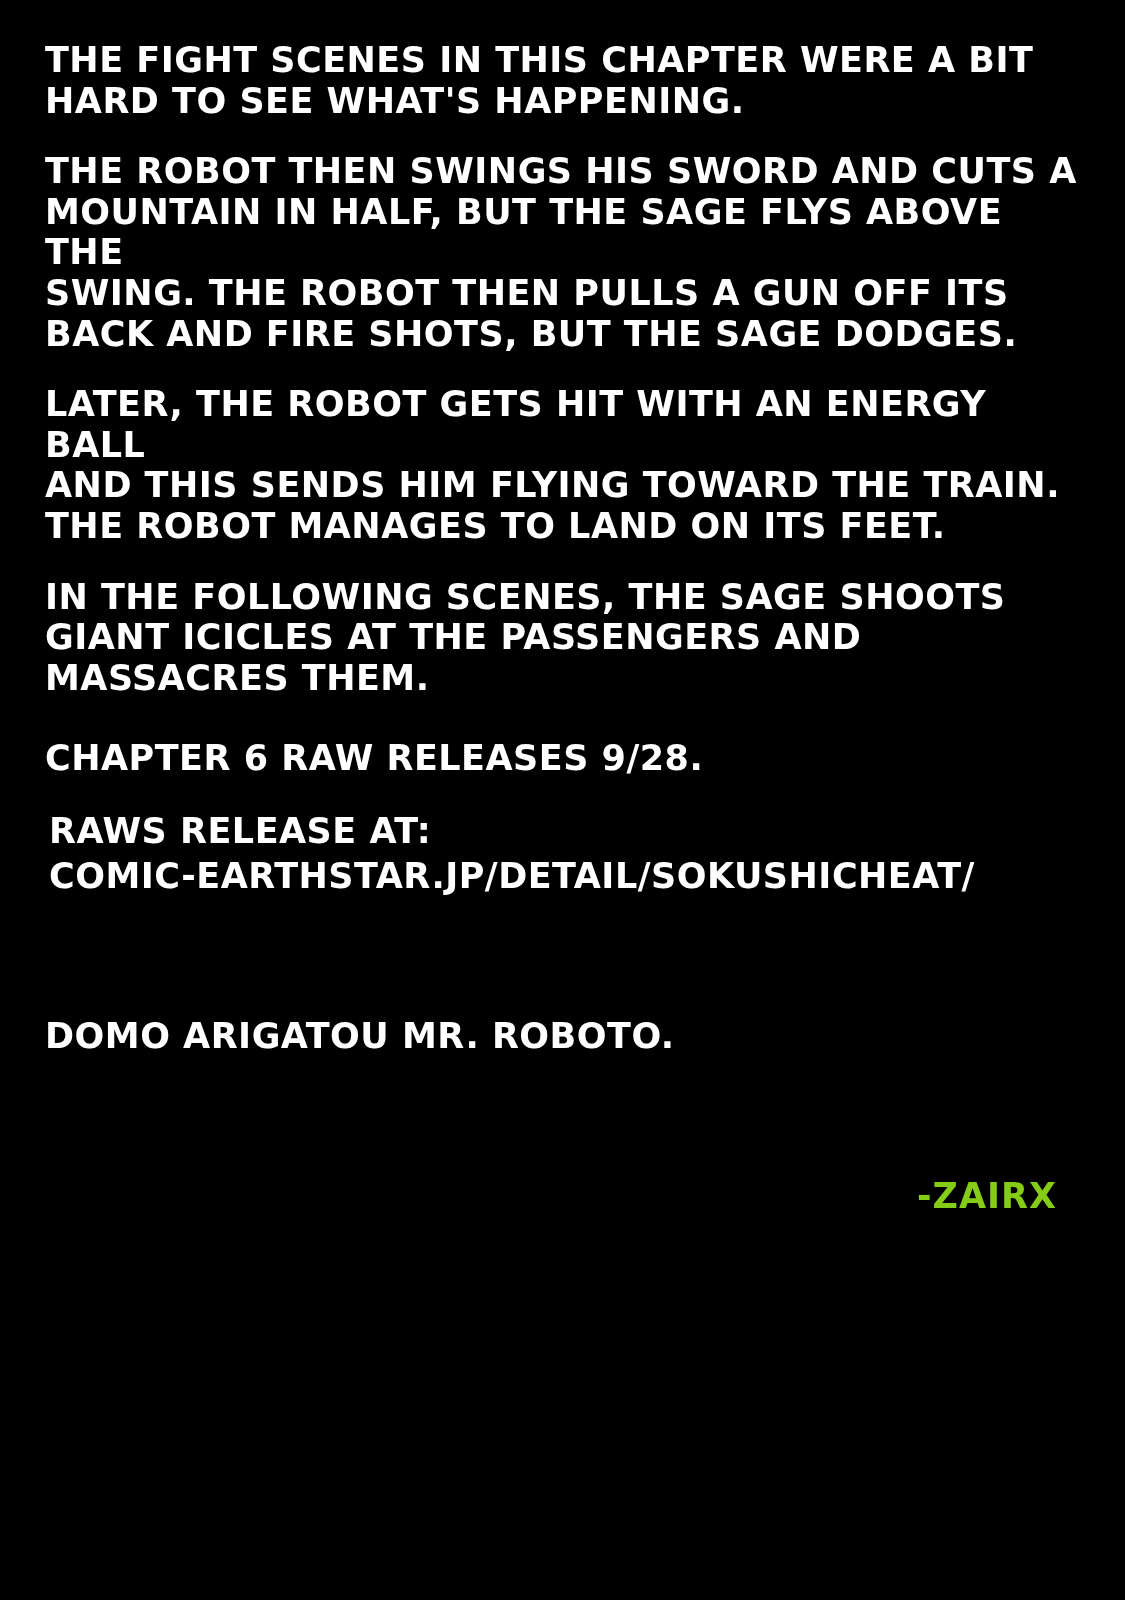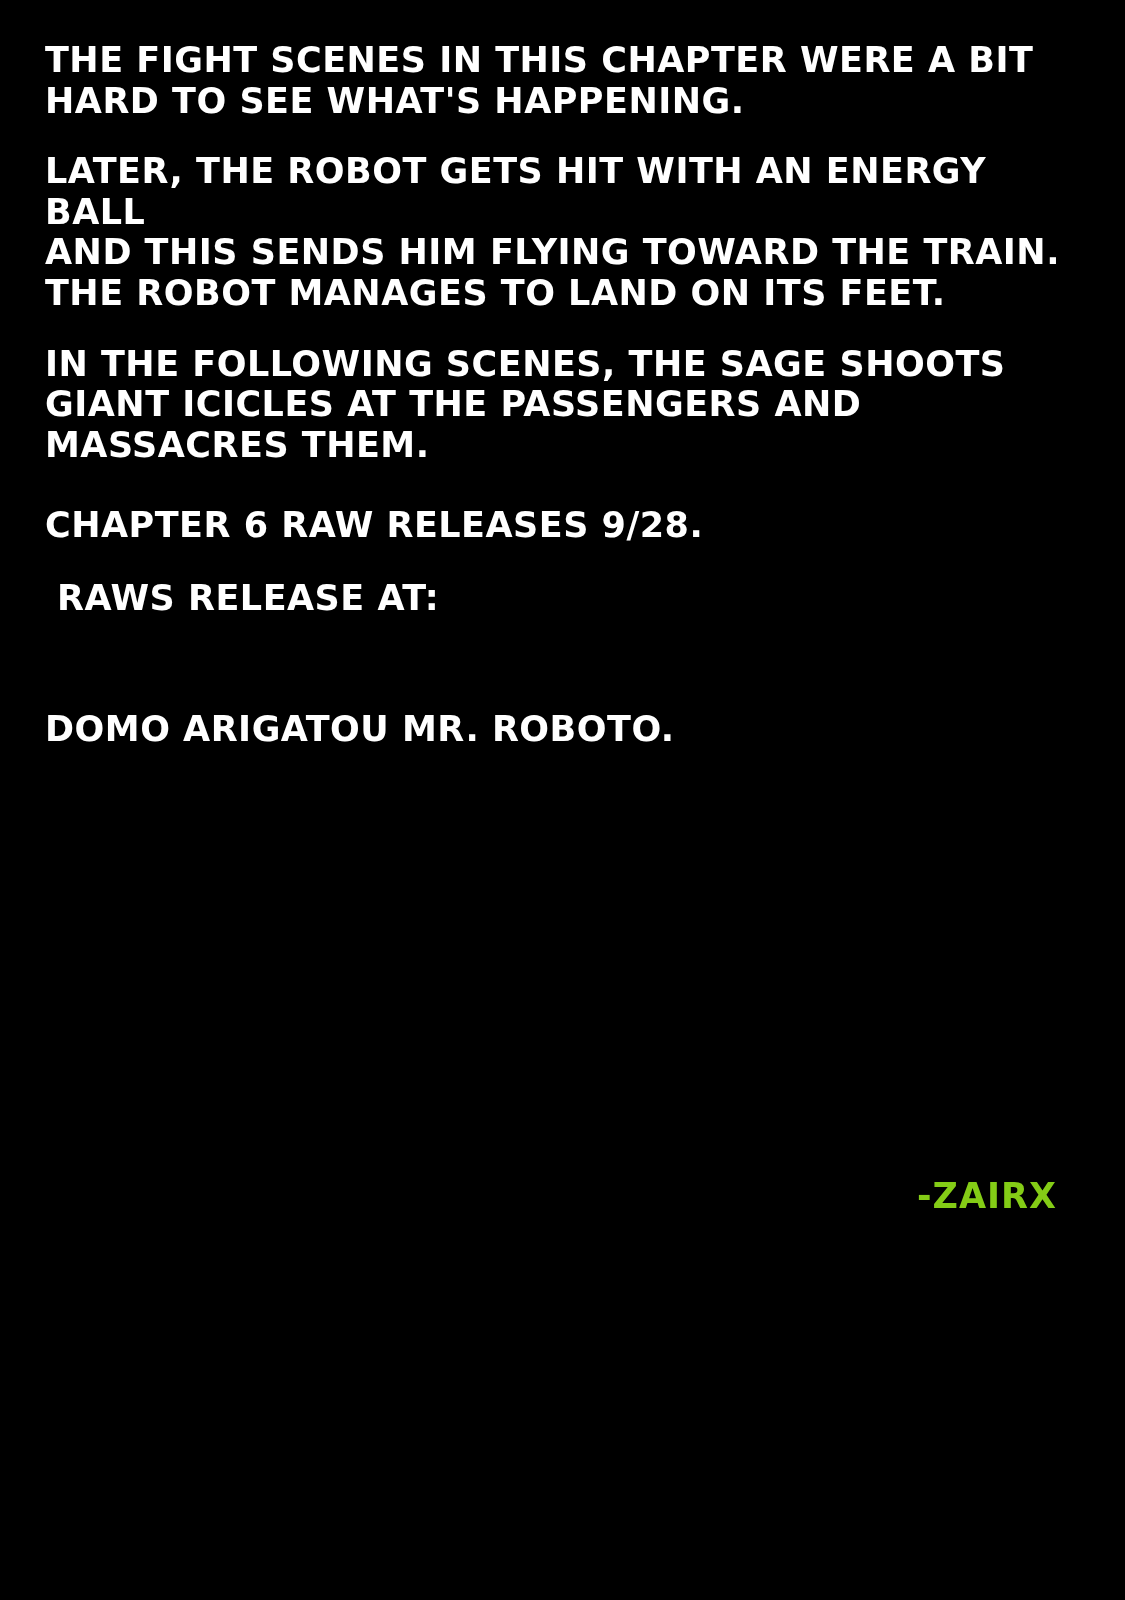--- a/index.html
+++ b/index.html
@@ -37,28 +37,28 @@
   }
   .release-line {
     color: #ffffff;
     font-family: "DejaVu Sans", sans-serif;
     font-weight: 700;
     font-size: 35px;
     line-height: 1.16;
     letter-spacing: 0.5px;
     text-transform: uppercase;
     white-space: pre-wrap;
-    margin: 12px;
+    margin: 4px;
   }
   .chapter-note {
     margin-top: 40px;
     margin-bottom: 32px;
   }
   .sign-off {
-    margin-top: 90px;
+    margin-top: 120px;
     color: #ffffff;
     font-family: "DejaVu Sans", sans-serif;
     font-weight: 700;
     font-size: 35px;
     letter-spacing: 0.5px;
     text-transform: uppercase;
   }
   .credit {
     position: absolute;
     right: 68px;
@@ -73,30 +73,35 @@
 </style>
 </head>
 <body>
 
 <div class="page">
 
   <p class="note-block">THE FIGHT SCENES IN THIS CHAPTER WERE A BIT
 HARD TO SEE WHAT'S HAPPENING.</p>
 
 
+  <p class="note-block">THE ROBOT THEN SWINGS HIS SWORD AND CUTS A
+MOUNTAIN IN HALF, BUT THE SAGE FLYS ABOVE THE
+SWING. THE ROBOT THEN PULLS A GUN OFF ITS
+BACK AND FIRE SHOTS, BUT THE SAGE DODGES.</p>
 
   <p class="note-block">LATER, THE ROBOT GETS HIT WITH AN ENERGY BALL
 AND THIS SENDS HIM FLYING TOWARD THE TRAIN.
 THE ROBOT MANAGES TO LAND ON ITS FEET.</p>
 
   <p class="note-block tight">IN THE FOLLOWING SCENES, THE SAGE SHOOTS
 GIANT ICICLES AT THE PASSENGERS AND
 MASSACRES THEM.</p>
 
   <p class="note-block chapter-note">CHAPTER 6 RAW RELEASES 9/28.</p>
 
   <p class="release-line">RAWS RELEASE AT:</p>
+  <p class="release-line">COMIC-EARTHSTAR.JP/DETAIL/SOKUSHICHEAT/</p>
 
   <div class="sign-off">DOMO ARIGATOU MR. ROBOTO.</div>
 
   <div class="credit">-ZAIRX</div>
 
 </div>
 
 </body></html>

